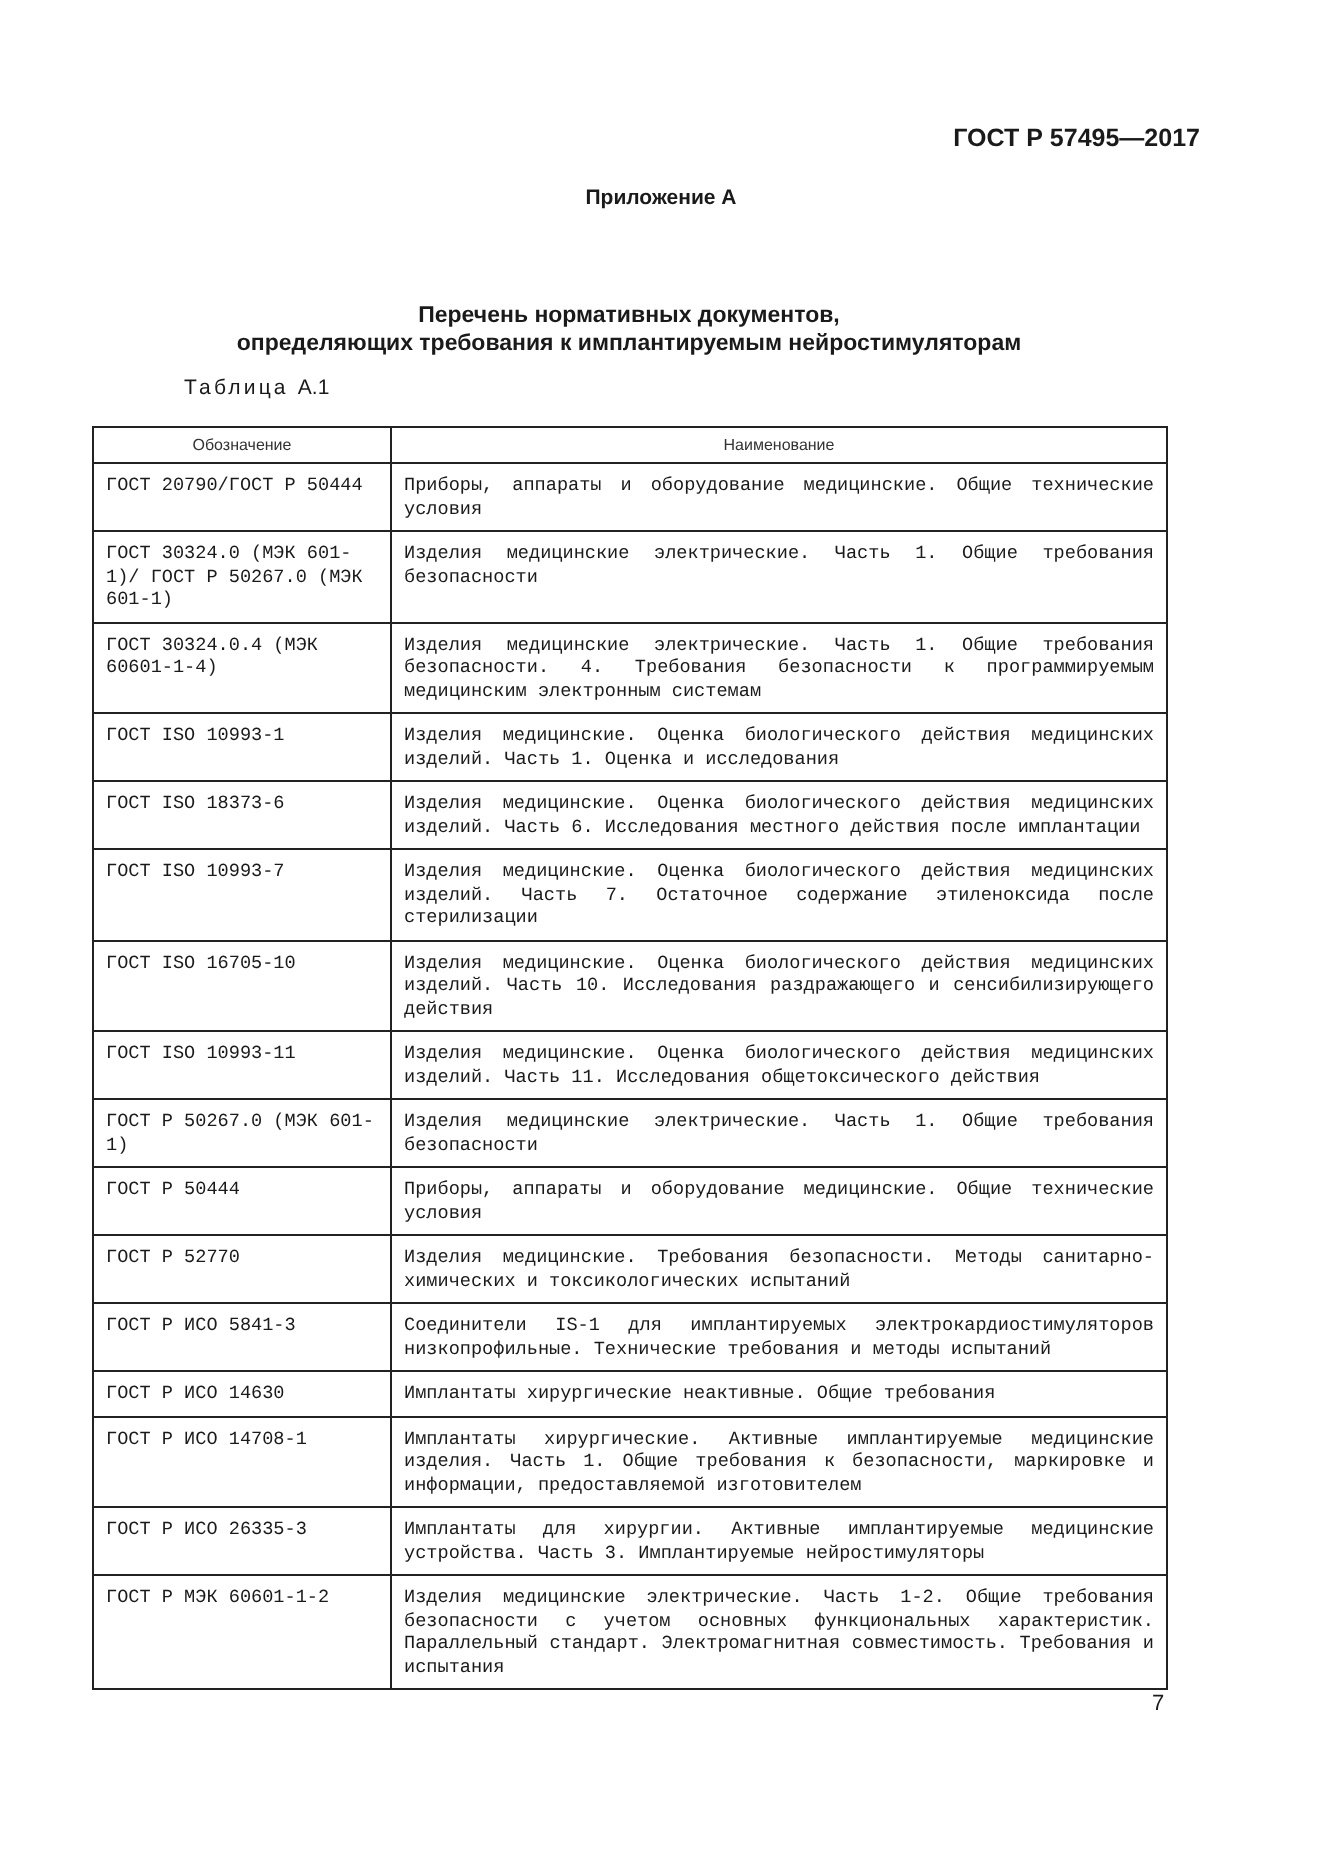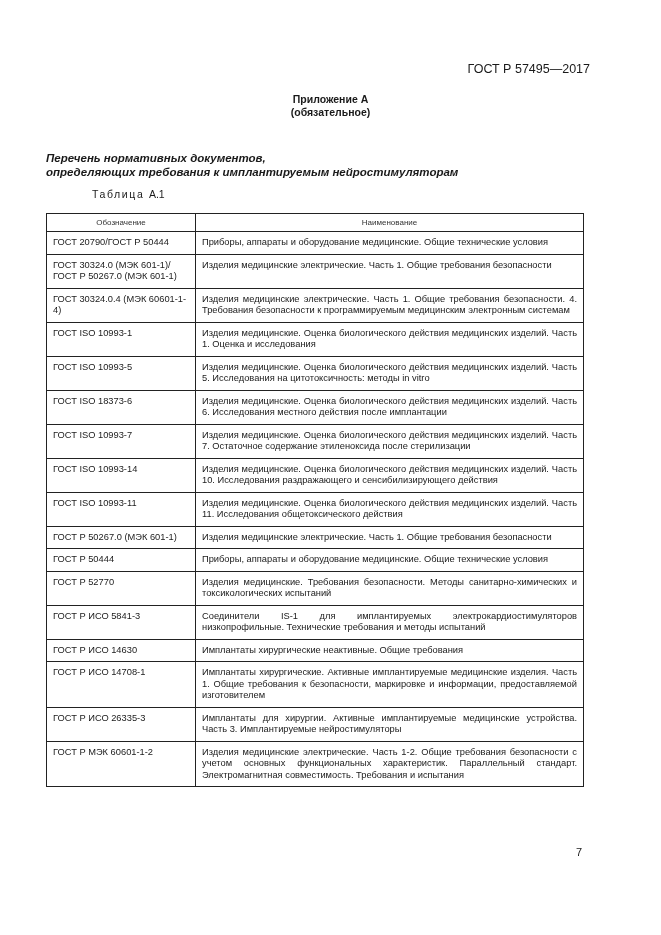--- a/index.html
+++ b/index.html
@@ -1,43 +1,42 @@
 <!DOCTYPE html>
 <html><head>
 <meta charset="utf-8">
 <style>
   html, body { margin: 0; padding: 0; background: #ffffff; }
   body { width: 661px; height: 935px; position: relative; overflow: hidden;
          font-family: "Liberation Sans", sans-serif; color: #1a1a1a; }
-  .doc-code { position: absolute; top: 62px; right: 71px; font-weight: normal; font-size: 12.5px; }
+  .doc-code { position: absolute; top: 62px; right: 61px; font-weight: bold; font-size: 12.5px; }
   .appendix { position: absolute; top: 93px; left: 0; width: 661px; text-align: center;
               font-weight: bold; font-size: 10.5px; line-height: 13px; padding-left: 0; }
   .appendix div { margin-left: 0; }
-  .title { position: absolute; top: 151px; left: 46px; width: 537px; 
-           font-weight: bold; font-size: 11.5px; line-height: 14px; font-style: italic; }
+  .title { position: absolute; top: 151px; left: 46px; width: 537px; text-align: center;
+           font-weight: bold; font-size: 11.5px; line-height: 14px; }
   .table-label { position: absolute; top: 188px; left: 46px; font-size: 10.5px; letter-spacing: 1.6px; margin-left: 46px; }
   .table-label .num { letter-spacing: 0; }
   table { position: absolute; top: 213px; left: 46px; width: 537px; border-collapse: collapse;
           font-size: 9.3px; line-height: 11.5px; table-layout: fixed; }
   col.c1 { width: 149px; }
   col.c2 { width: 388px; }
   th { font-weight: normal; font-size: 8px; color: #333; height: 17px; padding: 0;
        border: 1.3px solid #222; text-align: center; vertical-align: middle; }
-  td { border: 1.3px solid #222; vertical-align: top; padding: 5px 6px 5px 6px; }
+  td { border: 1.3px solid #222; vertical-align: top; padding: 5px 6px 5px 6px; font-family: Liberation Mono, monospace; }
   td.name { text-align: justify; }
   .page-num { position: absolute; top: 846px; left: 576px; font-size: 11px; }
 </style>
 </head>
 <body>
 
 <div class="doc-code">ГОСТ Р 57495—2017</div>
 
 <div class="appendix">
   <div>Приложение А</div>
-  <div>(обязательное)</div>
 </div>
 
 <div class="title">
   <div>Перечень нормативных документов,</div>
   <div>определяющих требования к имплантируемым нейростимуляторам</div>
 </div>
 
 <div class="table-label">
   <span>Таблица</span>
   <span class="num">А.1</span>
@@ -65,33 +64,29 @@
       </tr>
       <tr>
         <td>ГОСТ 30324.0.4 (МЭК 60601-1-4)</td>
         <td class="name">Изделия медицинские электрические. Часть 1. Общие требования безопасности. 4. Требования безопасности к программируемым медицинским электронным системам</td>
       </tr>
       <tr>
         <td>ГОСТ ISO 10993-1</td>
         <td class="name">Изделия медицинские. Оценка биологического действия медицинских изделий. Часть 1. Оценка и исследования</td>
       </tr>
       <tr>
-        <td>ГОСТ ISO 10993-5</td>
-        <td class="name">Изделия медицинские. Оценка биологического действия медицинских изделий. Часть 5. Исследования на цитотоксичность: методы in vitro</td>
-      </tr>
-      <tr>
         <td>ГОСТ ISO 18373-6</td>
         <td class="name">Изделия медицинские. Оценка биологического действия медицинских изделий. Часть 6. Исследования местного действия после имплантации</td>
       </tr>
       <tr>
         <td>ГОСТ ISO 10993-7</td>
         <td class="name">Изделия медицинские. Оценка биологического действия медицинских изделий. Часть 7. Остаточное содержание этиленоксида после стерилизации</td>
       </tr>
       <tr>
-        <td>ГОСТ ISO 10993-14</td>
+        <td>ГОСТ ISO 16705-10</td>
         <td class="name">Изделия медицинские. Оценка биологического действия медицинских изделий. Часть 10. Исследования раздражающего и сенсибилизирующего действия</td>
       </tr>
       <tr>
         <td>ГОСТ ISO 10993-11</td>
         <td class="name">Изделия медицинские. Оценка биологического действия медицинских изделий. Часть 11. Исследования общетоксического действия</td>
       </tr>
       <tr>
         <td>ГОСТ Р 50267.0 (МЭК 601-1)</td>
         <td class="name">Изделия медицинские электрические. Часть 1. Общие требования безопасности</td>
       </tr>

